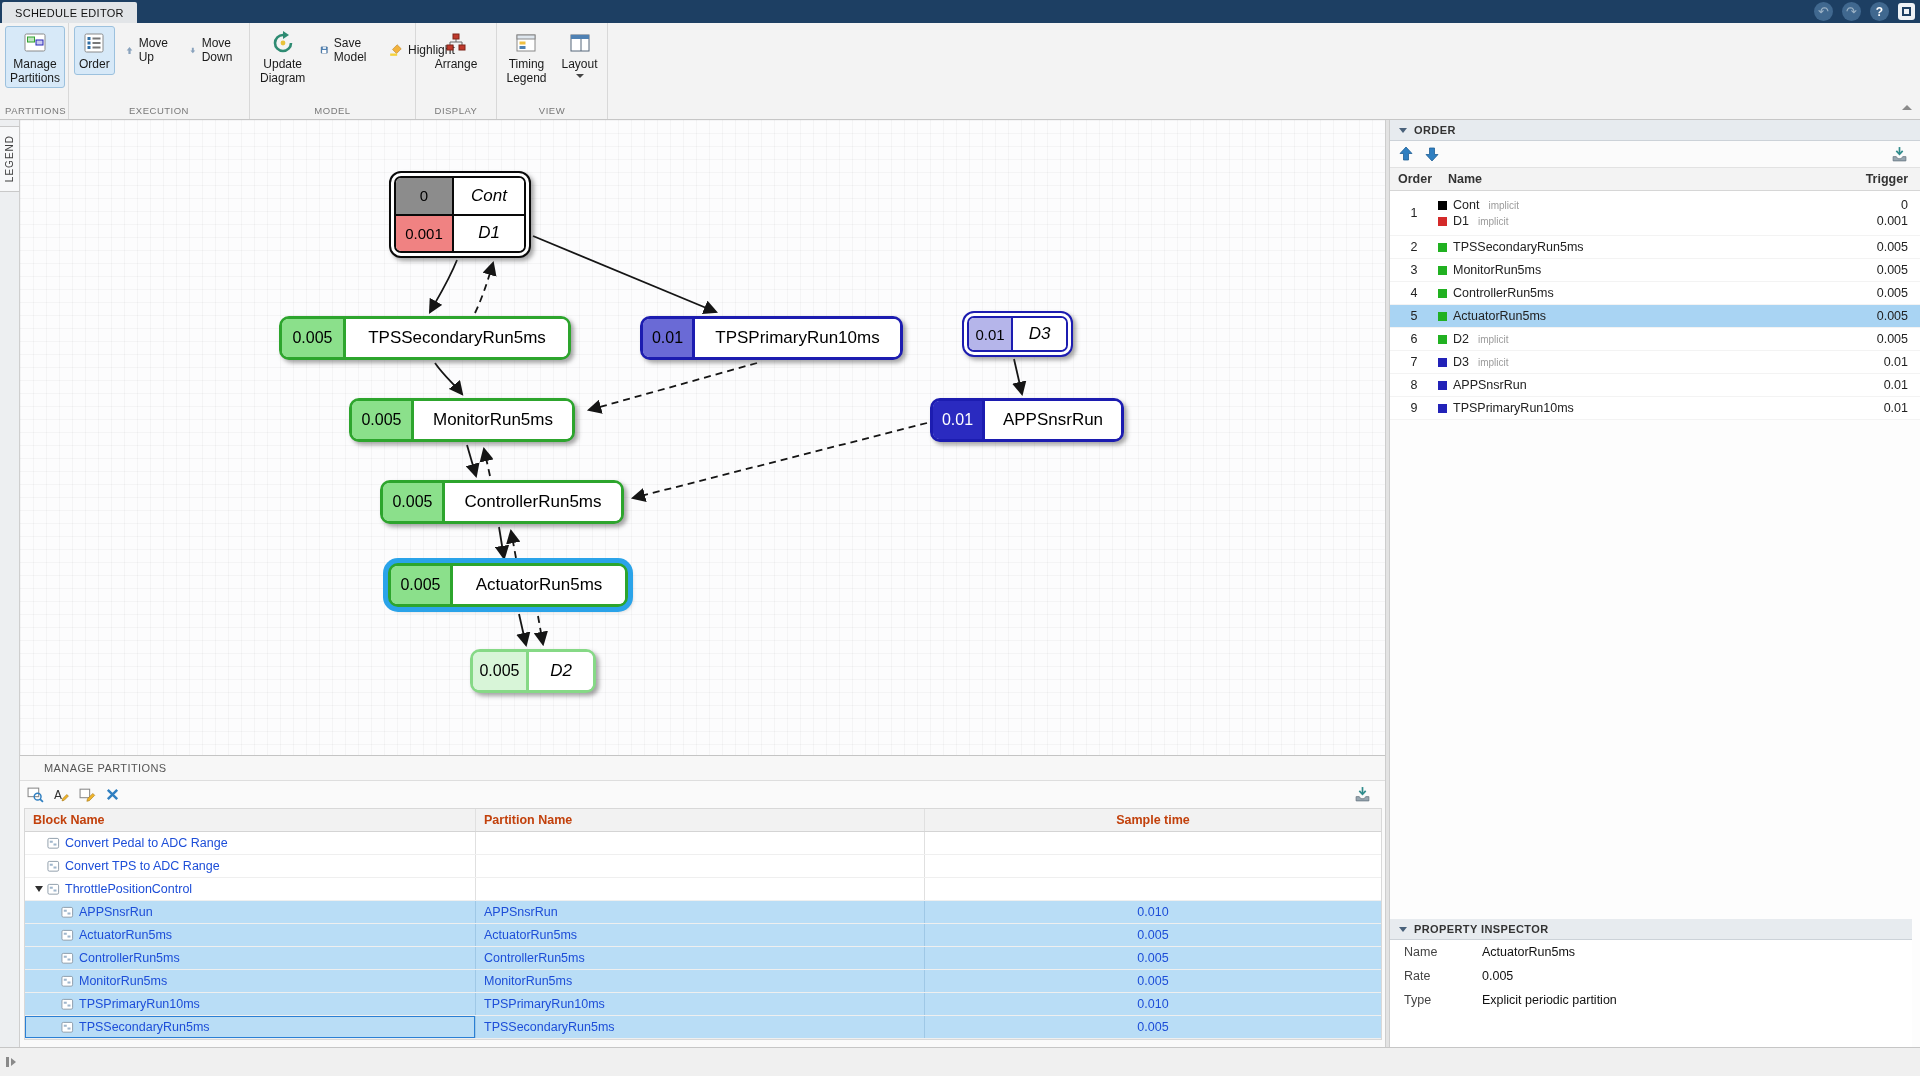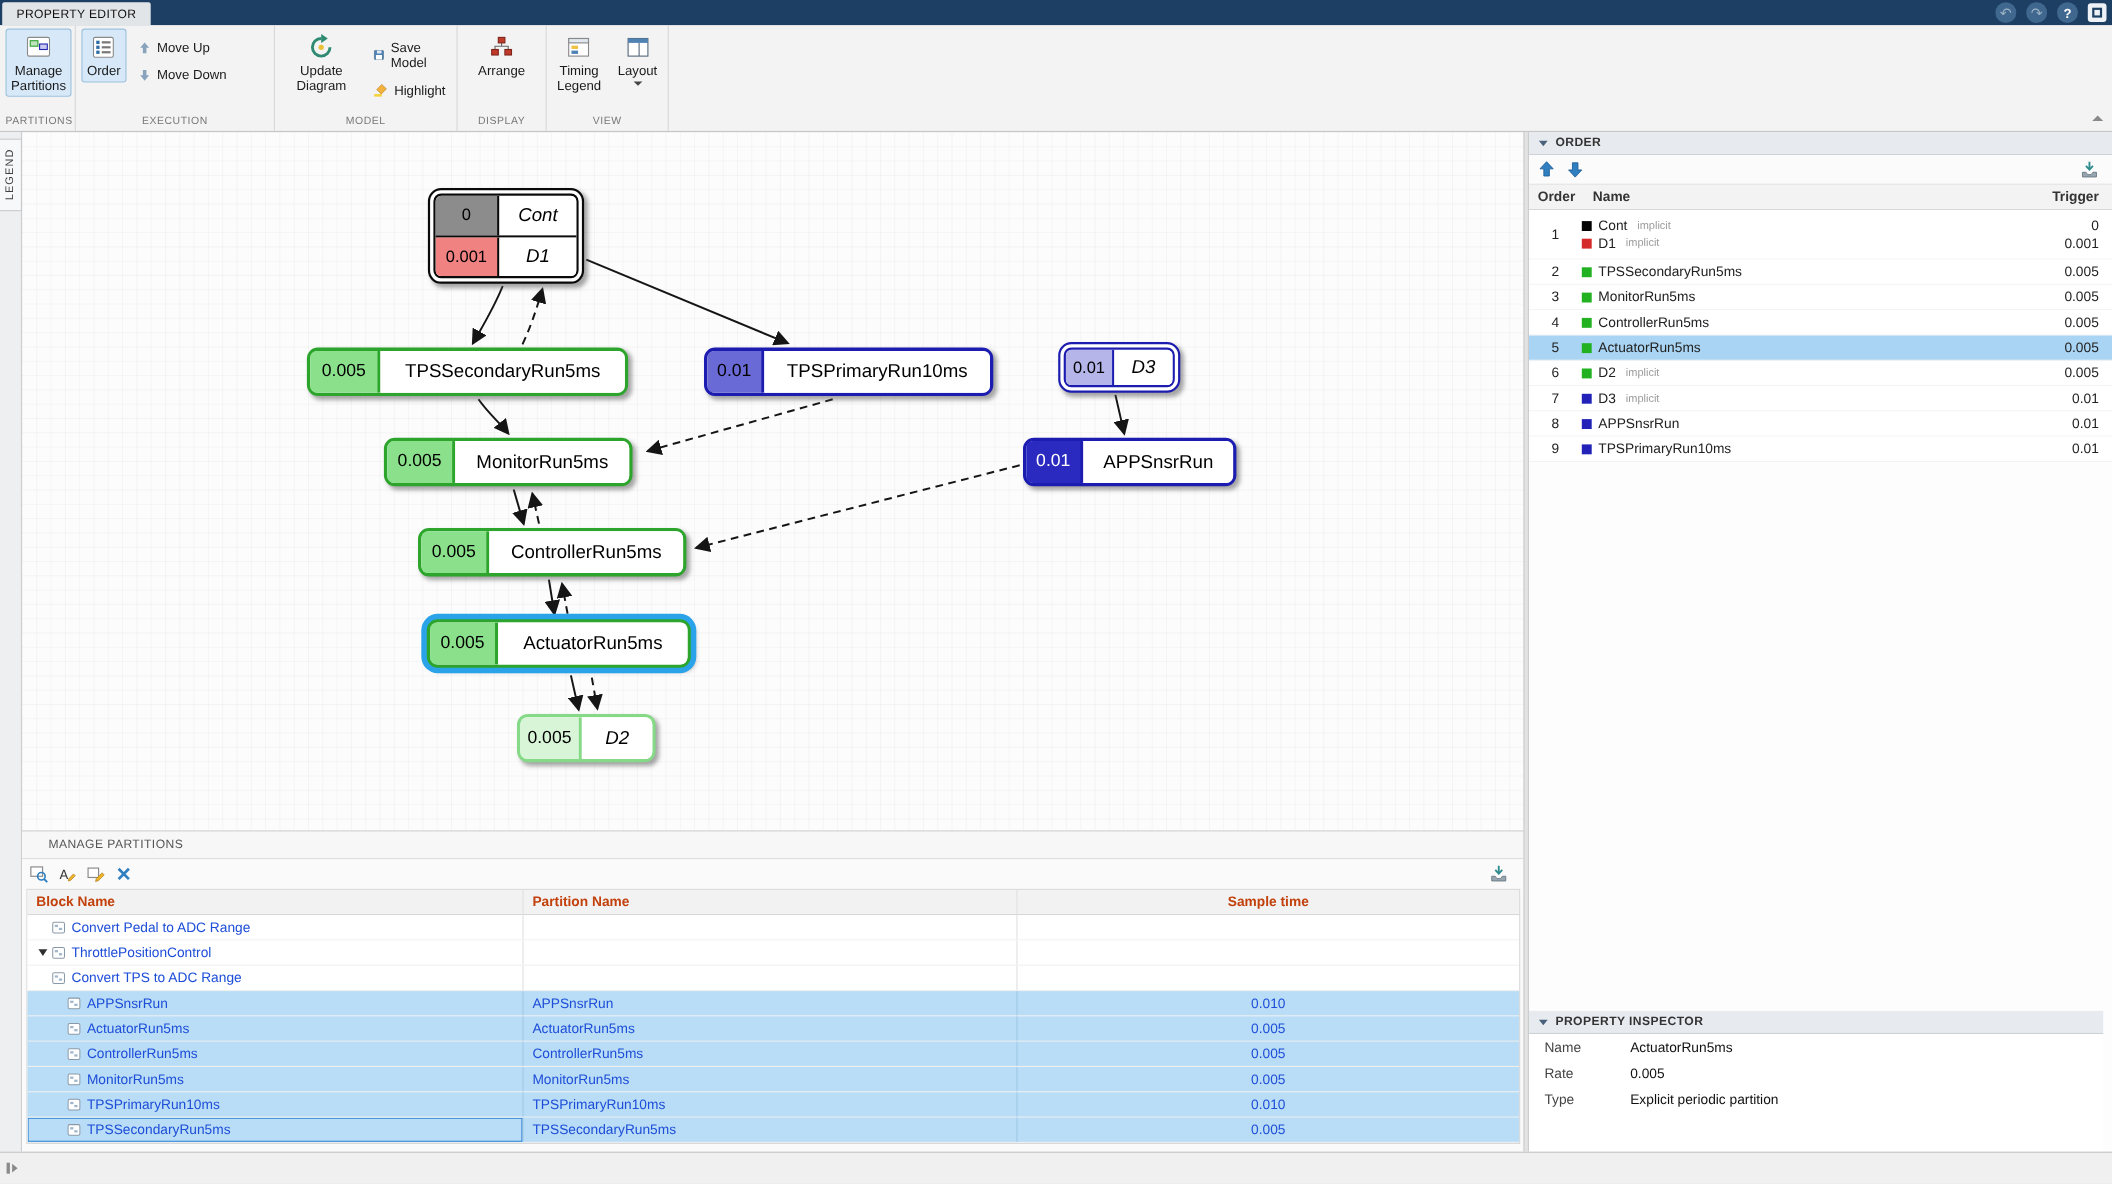--- a/index.html
+++ b/index.html
@@ -23,21 +23,21 @@
   
   .toolstrip { position:absolute; left:0; top:23px; width:1920px; height:97px; background:#f3f3f3;
                border-bottom:1px solid #c6c6c6; display:flex; }
   .ts-section { display:flex; flex-direction:column; border-right:1px solid #d8d8d8; padding:3px 5px 0; }
   .ts-content { flex:1; display:flex; align-items:flex-start; gap:5px; }
   .ts-label { height:17px; text-align:center; font-size:9.5px; color:#787878; letter-spacing:.5px; padding-top:3px; }
   .big-btn { display:flex; flex-direction:column; align-items:center; padding:4px 4px 2px; border-radius:3px;
              border:1px solid transparent; cursor:pointer; }
   .big-btn .bb-label { font-size:12px; color:#1a1a1a; text-align:center; line-height:13.5px; margin-top:3px; }
   .big-btn.pressed { background:#d7e9f8; border-color:#9cc1de; }
-  .small-col { display:flex; flex-direction:column; gap:7px; padding-top:8px; }
+  .small-col { display:flex; flex-direction:row; gap:7px; padding-top:8px; }
   .small-btn { display:flex; align-items:center; gap:5px; font-size:12px; color:#1a1a1a; padding:2px 5px;
                border-radius:2px; cursor:pointer; }
   .ts-caret { position:absolute; right:8px; top:105px; width:0; height:0;
               border-left:5px solid transparent; border-right:5px solid transparent; border-bottom:5px solid #8a8a8a; }
   .mini-caret { width:0; height:0; border-left:4px solid transparent; border-right:4px solid transparent;
                 border-top:4px solid #444; margin-top:2px; }
 
   
   .legend-strip { position:absolute; left:0; top:120px; width:20px; height:927px; background:#edeff1;
                   border-right:1px solid #cfcfcf; }
@@ -158,21 +158,21 @@
   .statusbar { position:absolute; left:0; top:1047px; width:1920px; height:29px; background:#f0f0f0;
                border-top:1px solid #c6c6c6; display:flex; align-items:center; padding-left:5px; }
 </style>
 </head>
 <body>
 
 <div class="app">
 
   <div class="titlebar">
     <div class="app-tab">
-      <span>PROPERTY EDITOR</span>
+      <span>SCHEDULE EDITOR</span>
     </div>
     <div class="titlebar-buttons">
       <div class="tb-circle">↶</div>
       <div class="tb-circle">↷</div>
       <div class="tb-circle help">?</div>
       <div class="tb-square">
           <span class="sq"></span>
         </div>
     </div>
   </div>
@@ -440,45 +440,45 @@
                 <rect x="7" y="7" width="3.2" height="2.2" fill="#9fb6cc"></rect>
               </svg>
             </span>
             <span>Convert Pedal to ADC Range</span>
           </div>
         <div class="mp-cell-part"></div>
         <div class="mp-cell-sample"></div>
       </div>
 
       <div class="mp-row">
+        <div class="mp-cell-block ind1">
+            <span class="row-icon">
+              <svg width="13" height="13" viewBox="0 0 14 14">
+                <rect x="1" y="1.5" width="11.5" height="10.5" rx="1.5" fill="#fff" stroke="#8a99a8"></rect>
+                <rect x="3" y="4" width="3.2" height="2.2" fill="#9fb6cc"></rect>
+                <rect x="7" y="7" width="3.2" height="2.2" fill="#9fb6cc"></rect>
+              </svg>
+            </span>
+            <span>Convert TPS to ADC Range</span>
+          </div>
+        <div class="mp-cell-part"></div>
+        <div class="mp-cell-sample"></div>
+      </div>
+
+      <div class="mp-row">
         <div class="mp-cell-block" style="padding-left:8px">
             <span class="tri-down"></span>
             <span class="row-icon">
               <svg width="13" height="13" viewBox="0 0 14 14">
                 <rect x="1" y="1.5" width="11.5" height="10.5" rx="1.5" fill="#fff" stroke="#8a99a8"></rect>
                 <rect x="3" y="4" width="3.2" height="2.2" fill="#9fb6cc"></rect>
                 <rect x="7" y="7" width="3.2" height="2.2" fill="#9fb6cc"></rect>
               </svg>
             </span>
             <span>ThrottlePositionControl</span>
-          </div>
-        <div class="mp-cell-part"></div>
-        <div class="mp-cell-sample"></div>
-      </div>
-
-      <div class="mp-row">
-        <div class="mp-cell-block ind1">
-            <span class="row-icon">
-              <svg width="13" height="13" viewBox="0 0 14 14">
-                <rect x="1" y="1.5" width="11.5" height="10.5" rx="1.5" fill="#fff" stroke="#8a99a8"></rect>
-                <rect x="3" y="4" width="3.2" height="2.2" fill="#9fb6cc"></rect>
-                <rect x="7" y="7" width="3.2" height="2.2" fill="#9fb6cc"></rect>
-              </svg>
-            </span>
-            <span>Convert TPS to ADC Range</span>
           </div>
         <div class="mp-cell-part"></div>
         <div class="mp-cell-sample"></div>
       </div>
 
       <div class="mp-row sel">
         <div class="mp-cell-block ind2">
             <span class="row-icon">
               <svg width="13" height="13" viewBox="0 0 14 14">
                 <rect x="1" y="1.5" width="11.5" height="10.5" rx="1.5" fill="#fff" stroke="#8a99a8"></rect>

